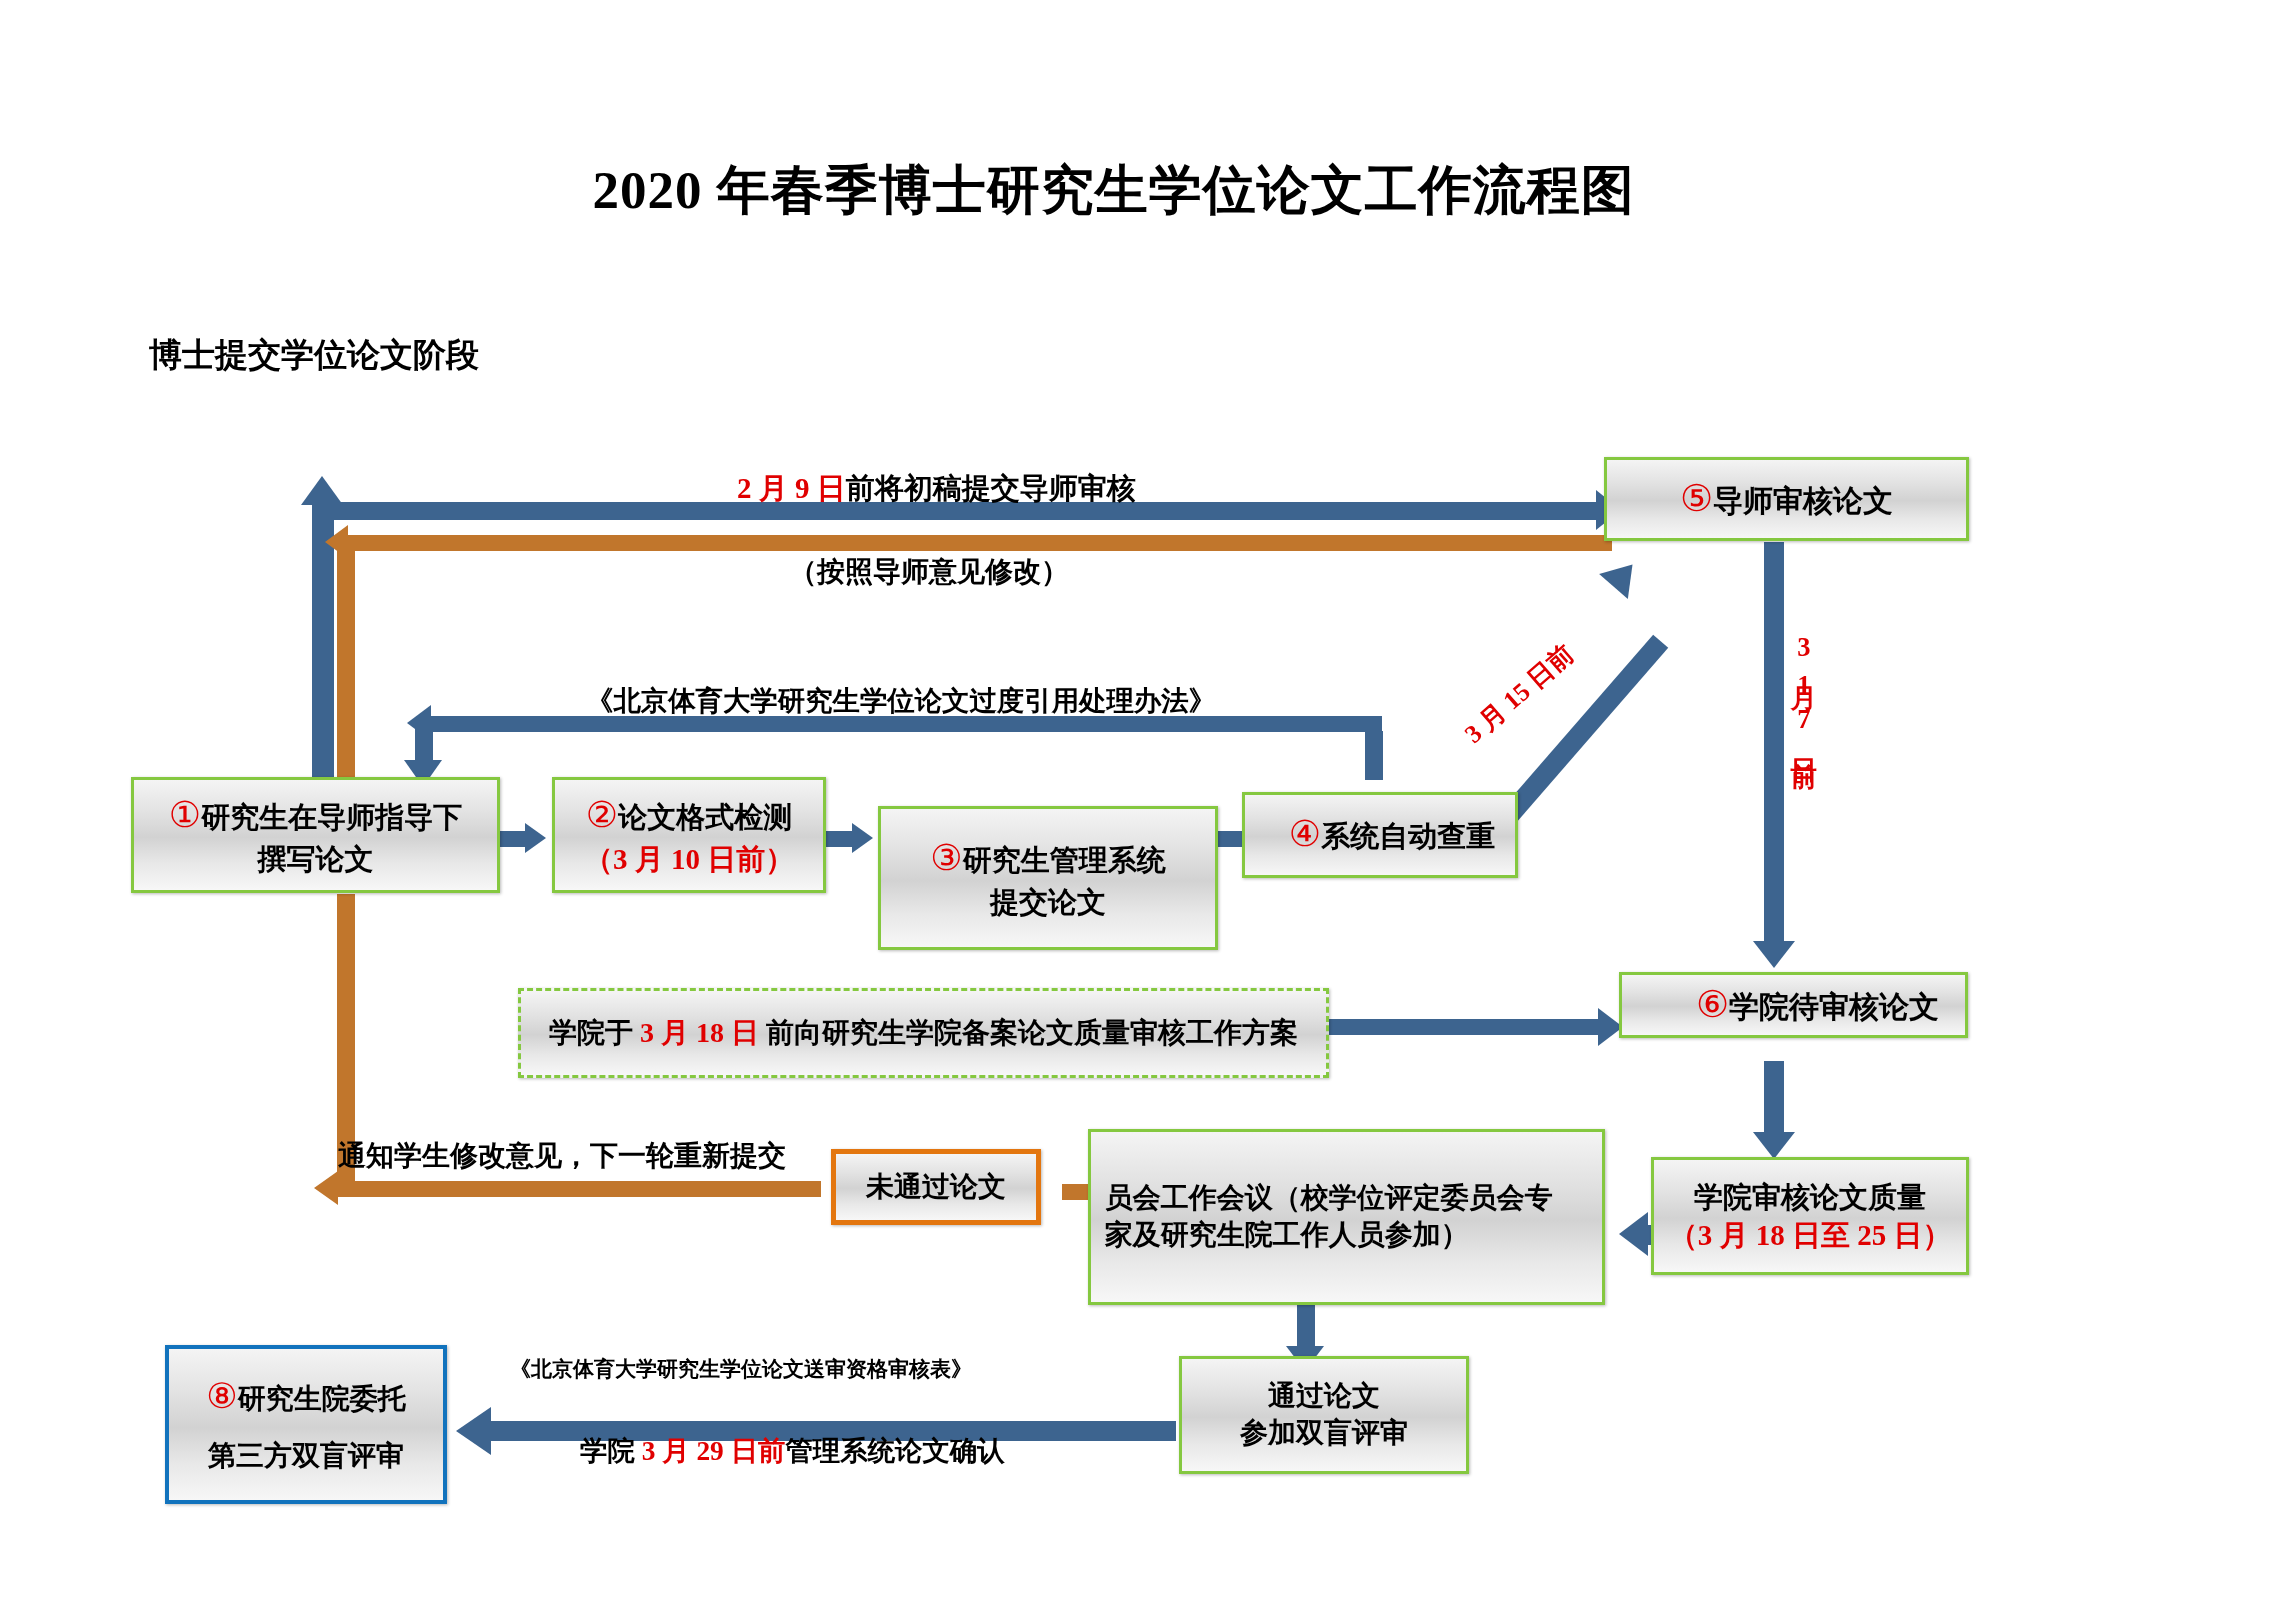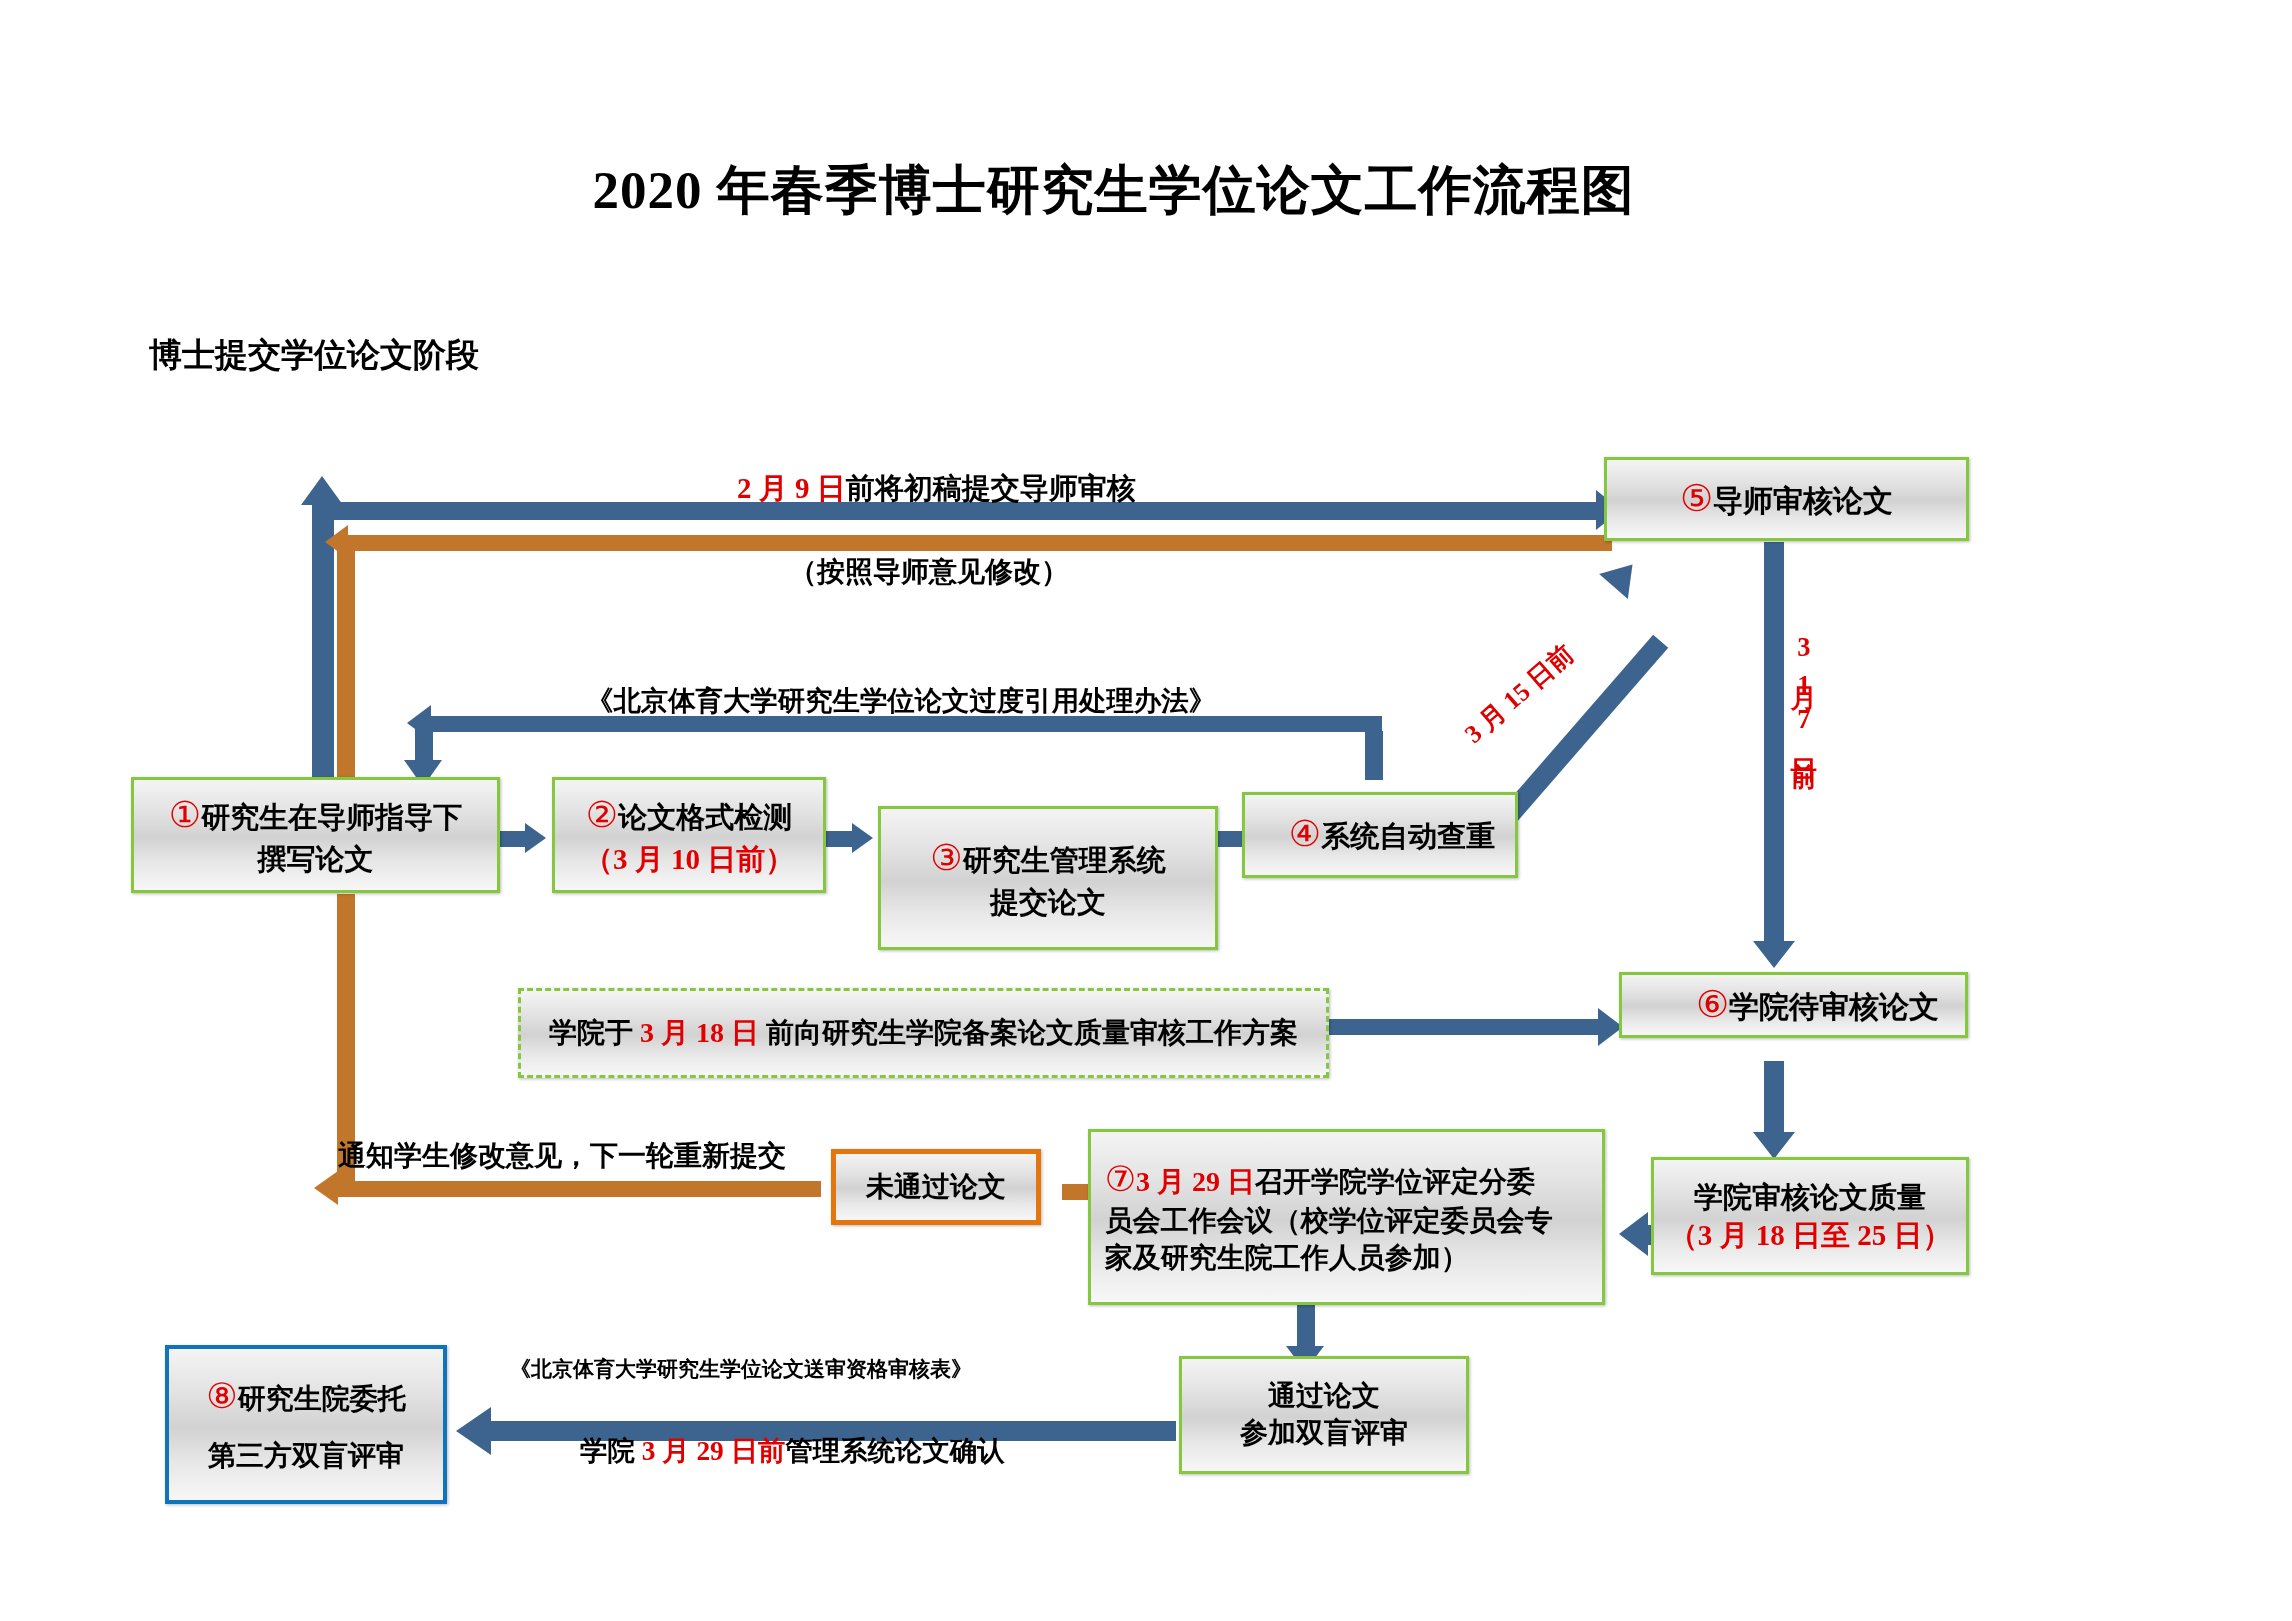--- a/index.html
+++ b/index.html
@@ -203,23 +203,20 @@
       <span class="num" style="font-size:37px;">⑥</span><span>学院待审核论文</span>
     </div>
   </div>
 
   <div class="abs node green" style="left:1651px;top:1157px;width:318px;height:118px;font-size:29px;font-weight:700;">
     <div class="nline">学院审核论文质量</div>
     <div class="nline red">（3 月 18 日至 25 日）</div>
   </div>
 
   <div class="abs node green" style="left:1088px;top:1129px;width:517px;height:176px;font-size:28px;font-weight:700;align-items:flex-start;padding-left:13.7px;">
-    <div class="nline">
-      <span class="num" style="font-size:35px;">⑦</span><span class="red">3 月 29 日</span><span>召开学院学位评定分委</span>
-    </div>
     <div class="nline">员会工作会议（校学位评定委员会专</div>
     <div class="nline">家及研究生院工作人员参加）</div>
   </div>
 
   <div class="abs node orange" style="left:831px;top:1149px;width:210px;height:76px;font-size:28px;font-weight:700;">
     <div class="nline">未通过论文</div>
   </div>
 
   <div class="abs node green" style="left:1179px;top:1356px;width:290px;height:118px;font-size:28px;font-weight:700;">
     <div class="nline">通过论文</div>

